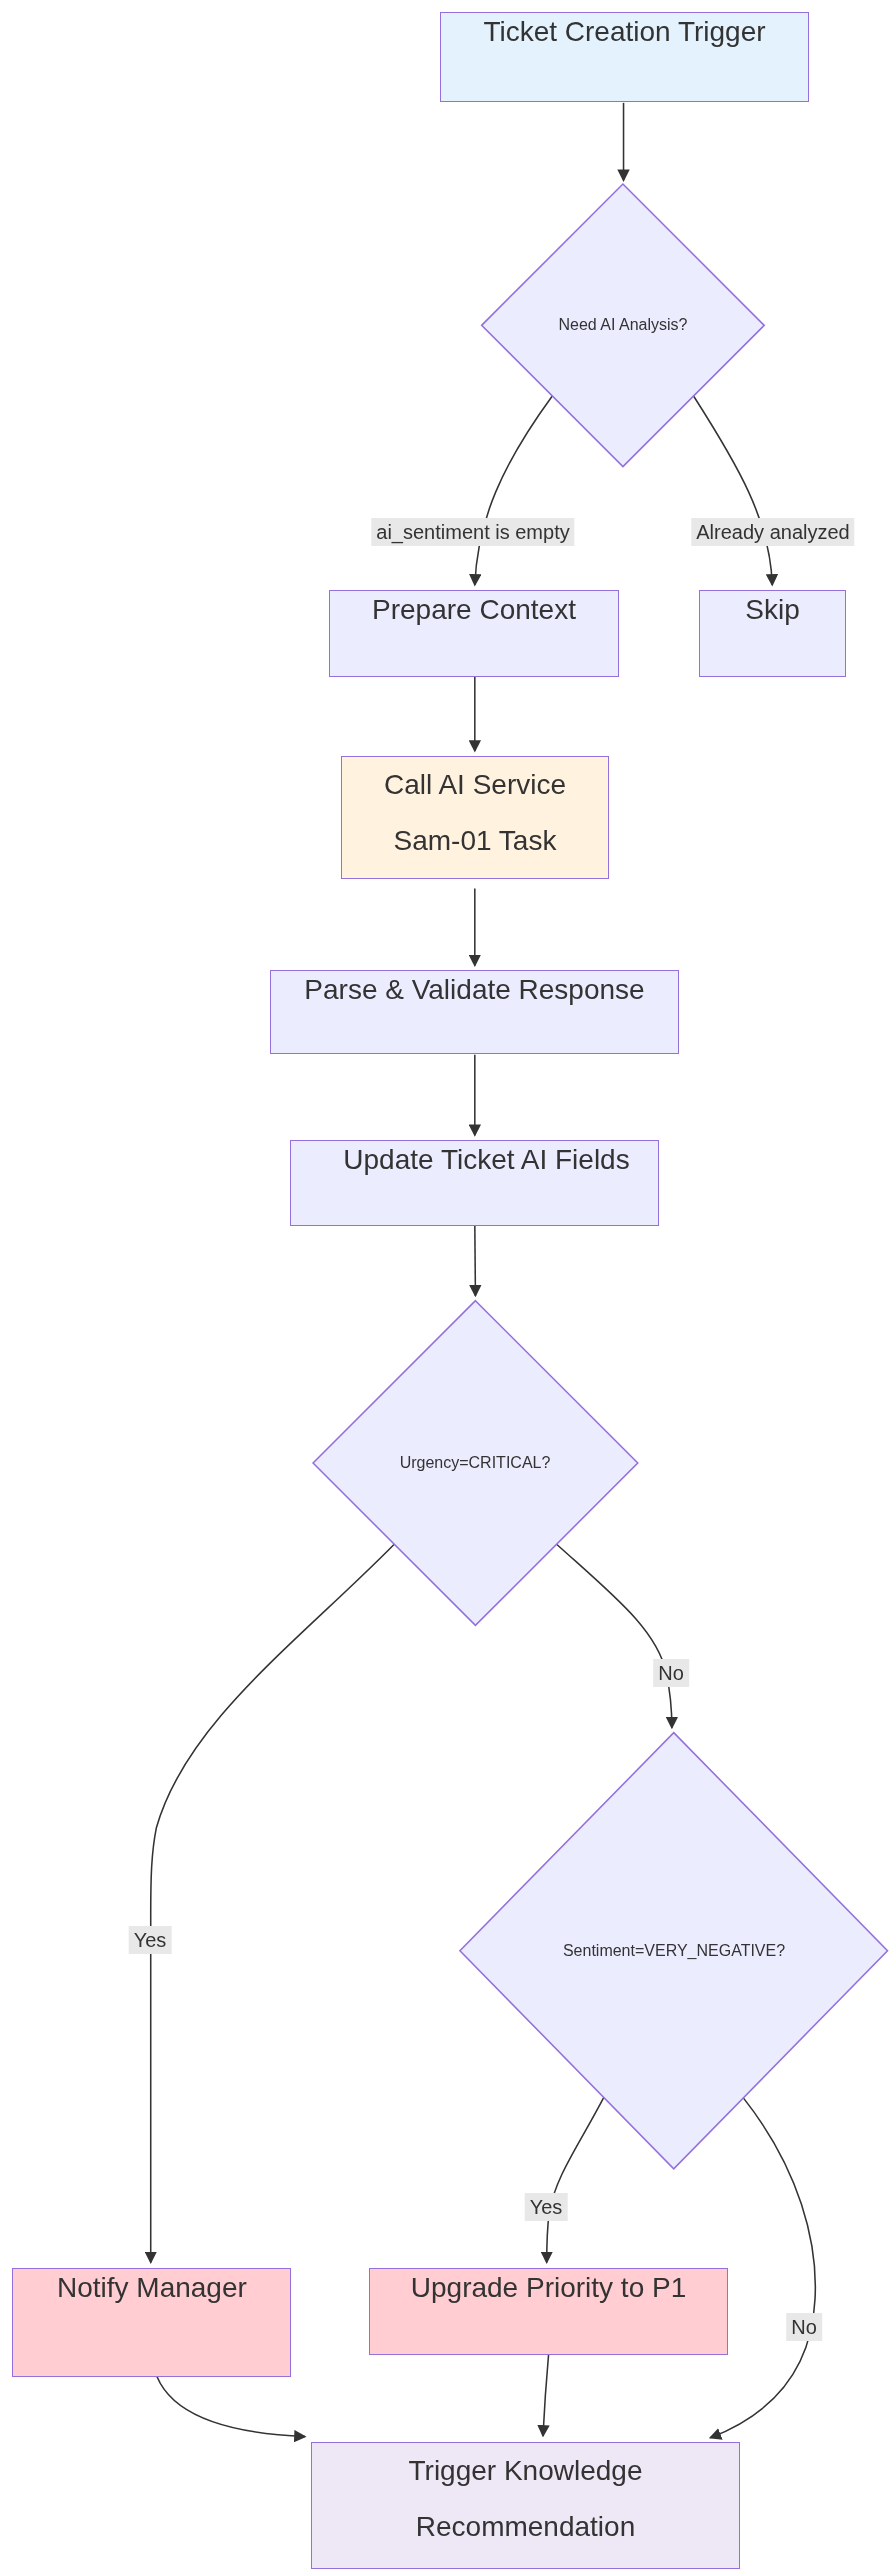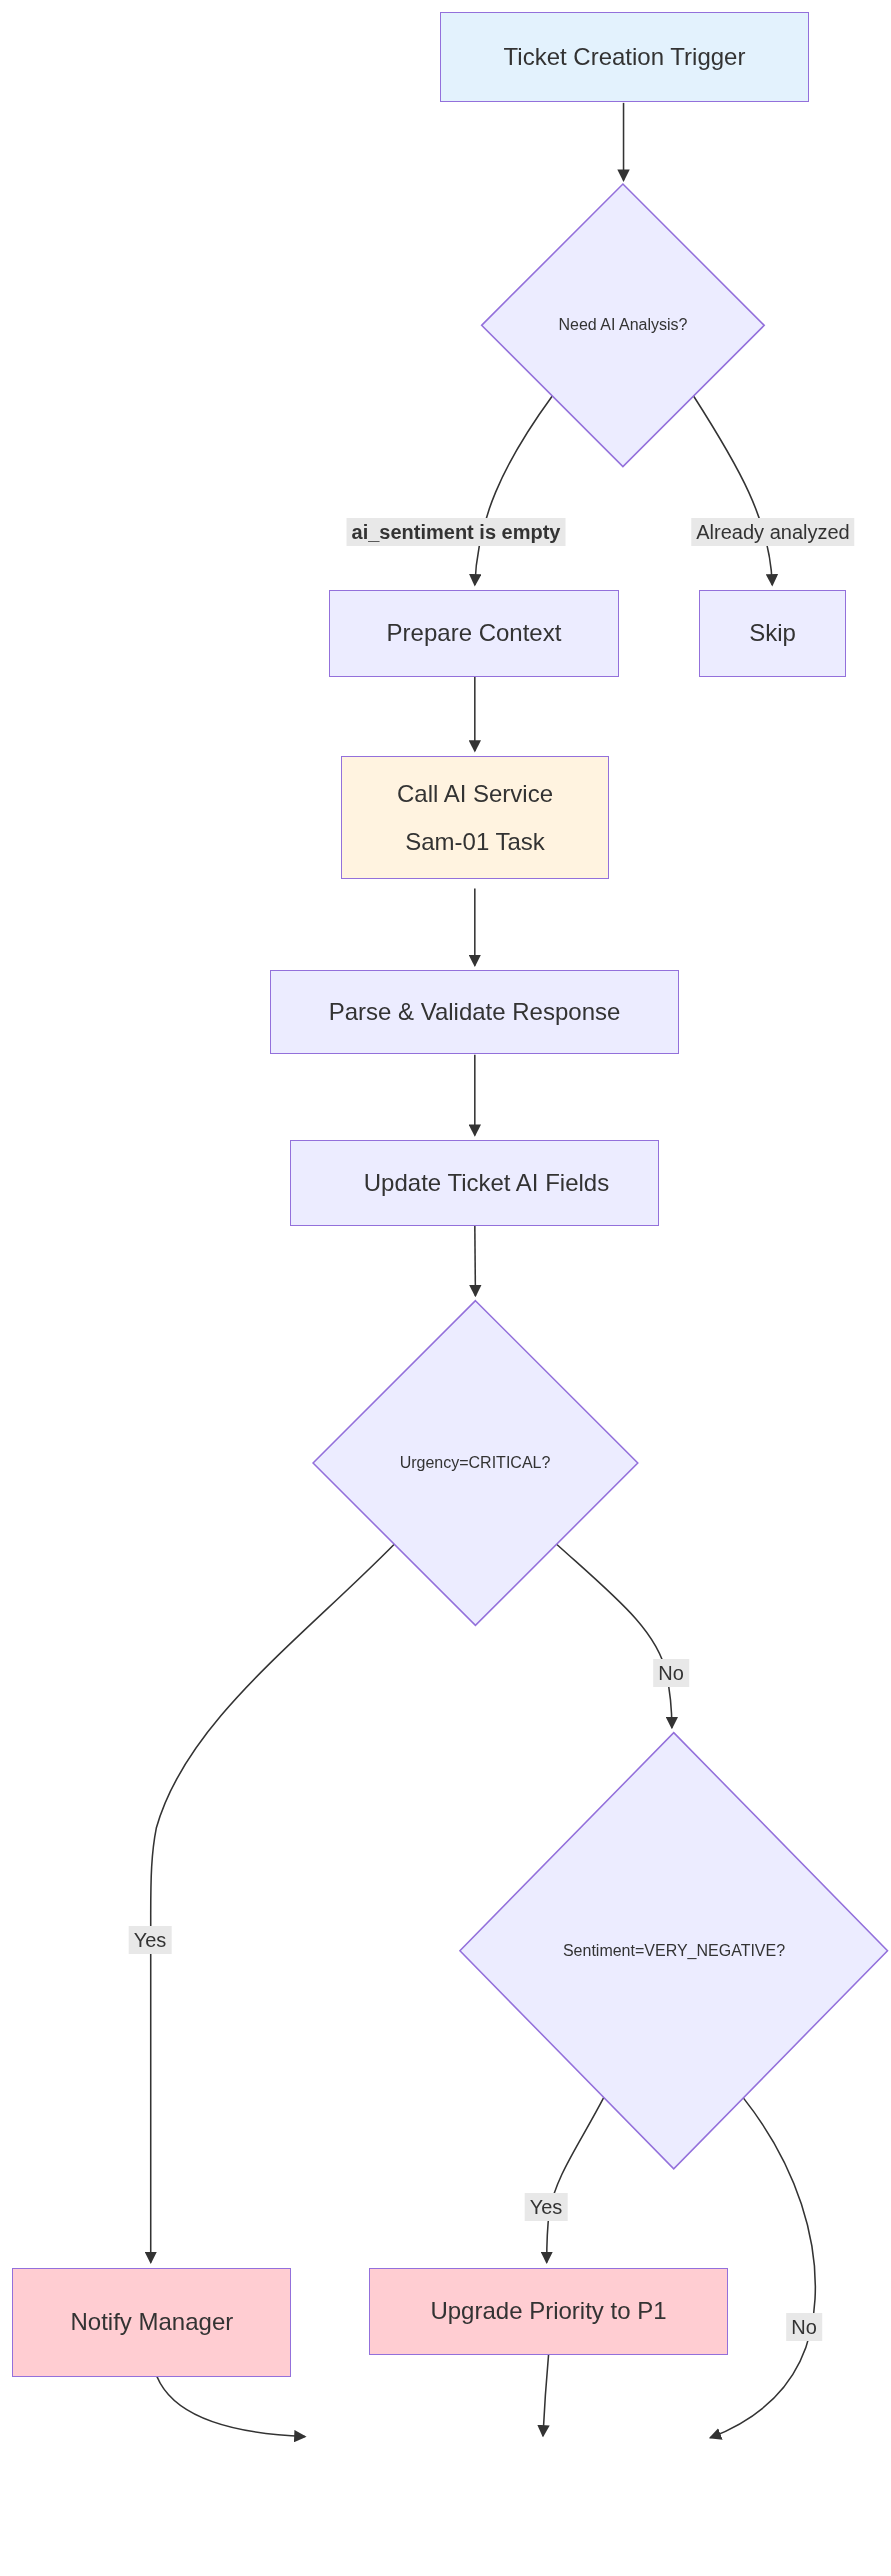--- a/index.html
+++ b/index.html
@@ -22,25 +22,25 @@
     font-family:"Liberation Sans", sans-serif;
     color:var(--text);
     overflow:hidden;
   }
   svg.layer{position:absolute;left:0;top:0;width:892px;height:2576px;}
   path.edge{fill:none;stroke:var(--line);stroke-width:2.5px;}
   polygon.diamond{fill:var(--node-fill);stroke:var(--node-border);stroke-width:2.5px;}
   #arrowhead path{fill:var(--line);}
   .node{
     position:absolute;
-    display:flex;flex-direction:column;align-items:center;justify-content:center;
+    display:flex;flex-direction:column;align-items:center;
     background:var(--node-fill);
     border:1.5px solid var(--node-border);
     box-sizing:border-box;
-    font-size:24px;line-height:1.35;
+    font-size:28px;line-height:1.35;
     text-align:center;white-space:nowrap;
   }
   .node.trigger{background:var(--trigger-fill);}
   .node.ai{background:var(--ai-fill);}
   .node.alert{background:var(--alert-fill);}
   .node.knowledge{background:var(--knowledge-fill);}
   .node.multiline{line-height:2;}
   .diamond-label{
     position:absolute;transform:translate(-50%,-50%);
     font-size:16px;white-space:nowrap;text-align:center;
@@ -109,26 +109,30 @@
   </div>
 
   <div class="node alert" style="left:12.4px;top:2268px;width:279px;height:109px;">
     <span>Notify Manager</span>
   </div>
 
   <div class="node alert" style="left:369px;top:2268px;width:359px;height:87px;">
     <span>Upgrade Priority to P1</span>
   </div>
 
+  <div class="node knowledge multiline" style="left:311px;top:2442px;width:429px;height:127px;">
+    <span>Trigger Knowledge</span>
+    <span>Recommendation</span>
+  </div>
 
   <div class="diamond-label" style="left:623px;top:325px;">Need AI Analysis?</div>
   <div class="diamond-label" style="left:475px;top:1463px;">Urgency=CRITICAL?</div>
   <div class="diamond-label" style="left:674px;top:1951px;">Sentiment=VERY_NEGATIVE?</div>
 
-  <div class="edge-label" style="left:456px;top:532px;font-weight:bold;">ai_sentiment is empty</div>
+  <div class="edge-label" style="left:473px;top:532px;">ai_sentiment is empty</div>
   <div class="edge-label" style="left:773px;top:532px;">Already analyzed</div>
   <div class="edge-label" style="left:150px;top:1940px;">Yes</div>
   <div class="edge-label" style="left:671px;top:1673px;">No</div>
   <div class="edge-label" style="left:546px;top:2207px;">Yes</div>
   <div class="edge-label" style="left:804px;top:2327px;">No</div>
 
 </div>
 
 
 </body></html>

